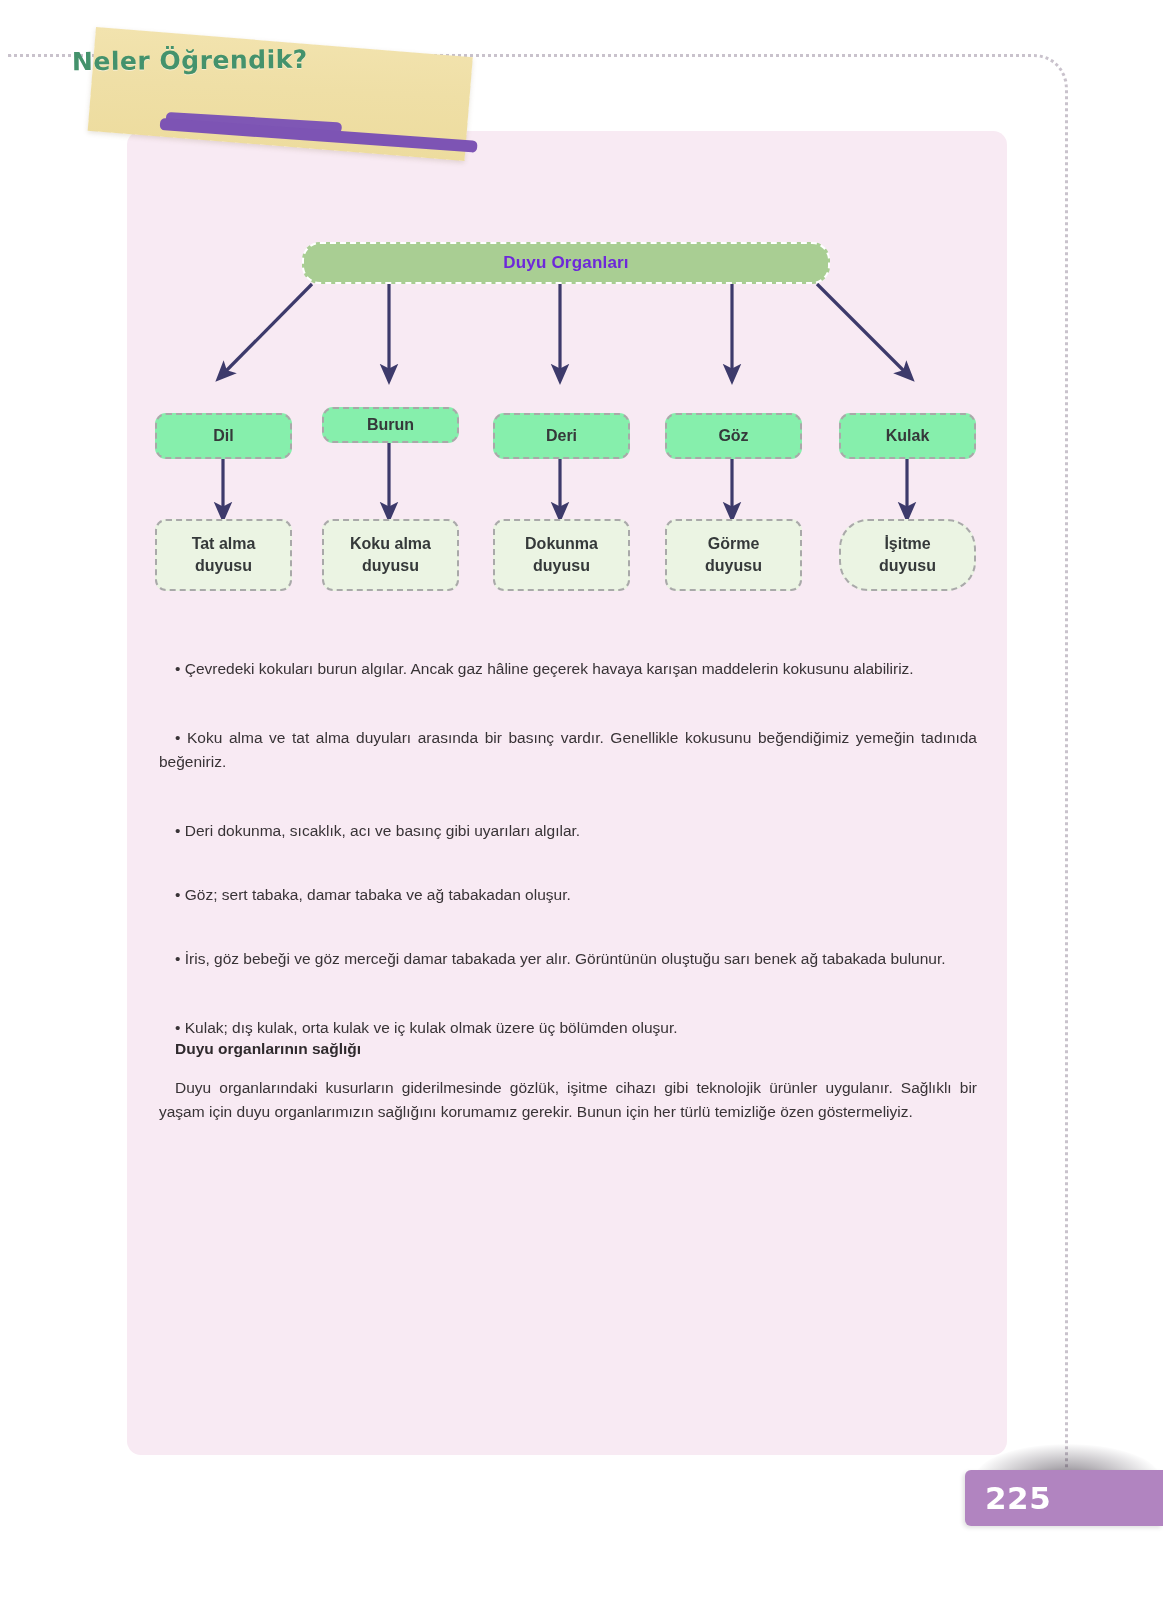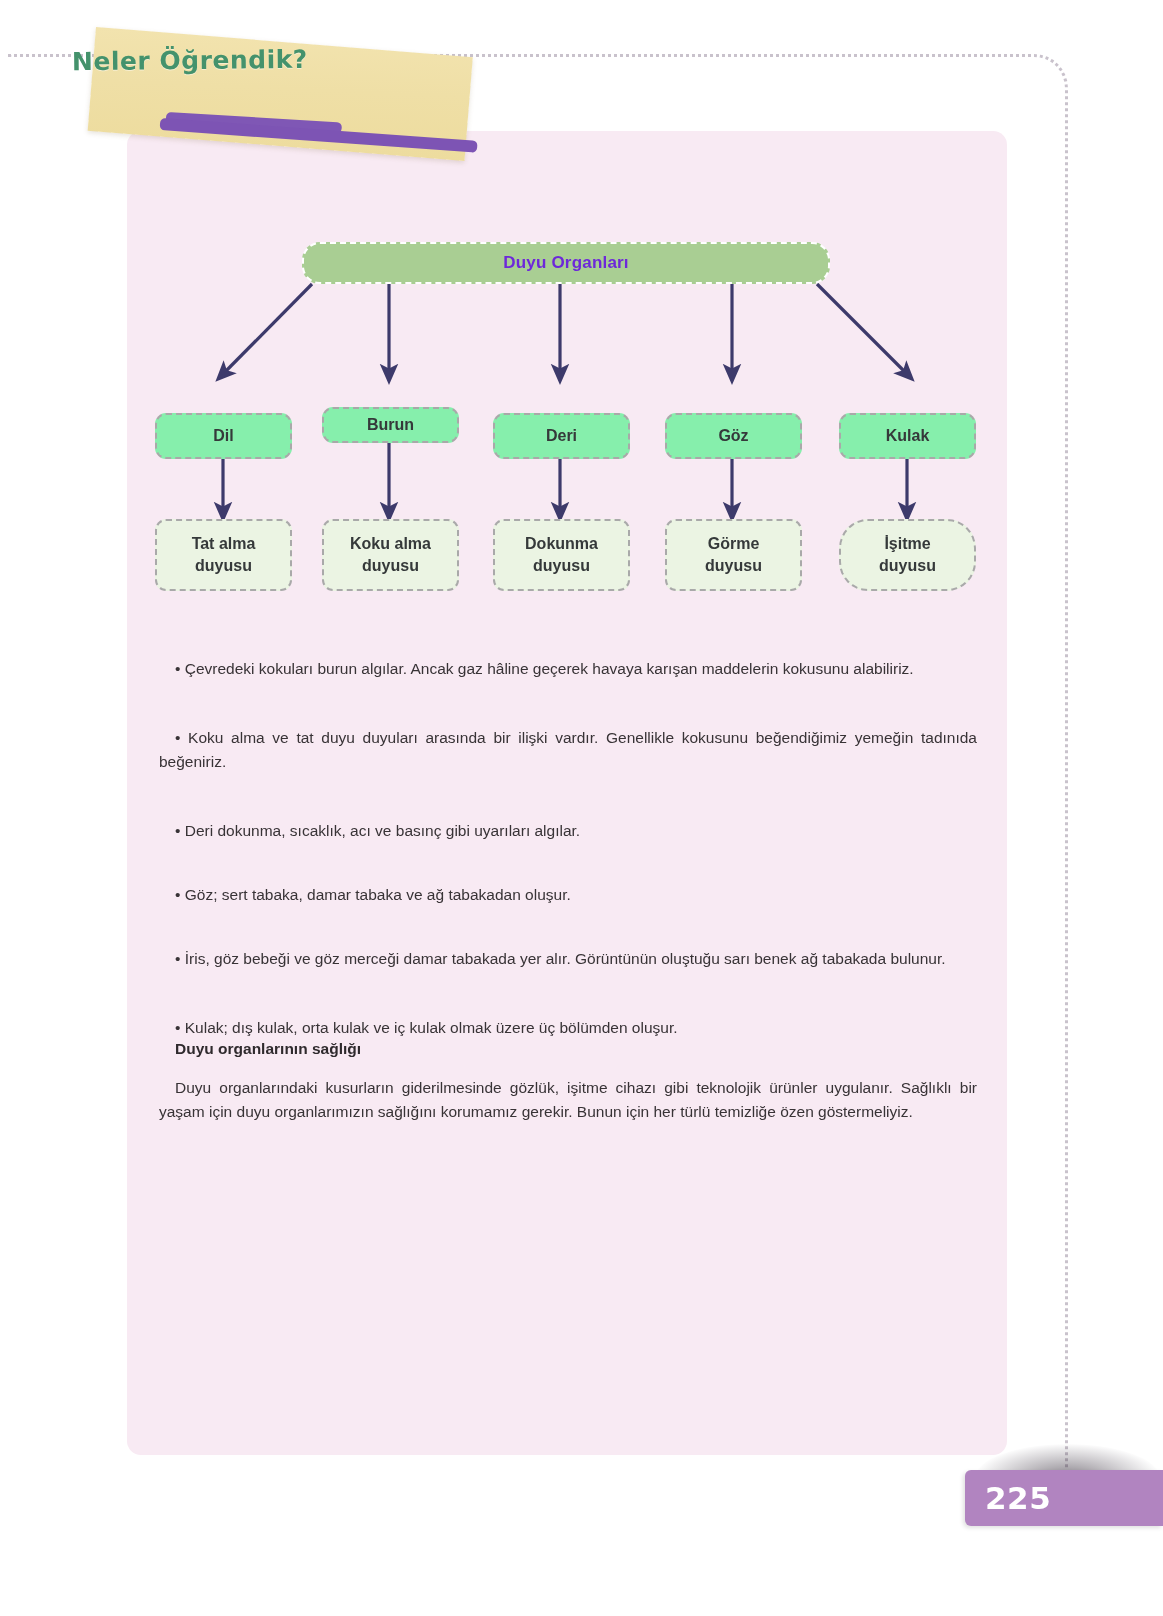--- a/index.html
+++ b/index.html
@@ -262,21 +262,21 @@
     <span>duyusu</span>
   </div>
   <div class="node-leaf" style="left:712px;top:388px;width:137px;height:72px;border-radius:29px;">
     <span>İşitme</span>
     <span>duyusu</span>
   </div>
 </div>
 
 <div id="body-text">
   <p class="para para-gap-lg">• Çevredeki kokuları burun algılar. Ancak gaz hâline geçerek havaya karışan maddelerin kokusunu alabiliriz.</p>
-  <p class="para para-gap-lg">• Koku alma ve tat duyu duyuları arasında bir ilişki vardır. Genellikle kokusunu beğendiğimiz yemeğin tadınıda beğeniriz.</p>
+  <p class="para para-gap-lg">• Koku alma ve tat alma duyuları arasında bir basınç vardır. Genellikle kokusunu beğendiğimiz yemeğin tadınıda beğeniriz.</p>
   <p class="para para-gap-lg">• Deri dokunma, sıcaklık, acı ve basınç gibi uyarıları algılar.</p>
   <p class="para para-gap-md">• Göz; sert tabaka, damar tabaka ve ağ tabakadan oluşur.</p>
   <p class="para para-gap-md">• İris, göz bebeği ve göz merceği damar tabakada yer alır. Görüntünün oluştuğu sarı benek ağ tabakada bulunur.</p>
   <p class="para para-gap-lg">• Kulak; dış kulak, orta kulak ve iç kulak olmak üzere üç bölümden oluşur.</p>
   <p class="para-heading para-gap-sm">Duyu organlarının sağlığı</p>
   <p class="para para-gap-sm">Duyu organlarındaki kusurların giderilmesinde gözlük, işitme cihazı gibi teknolojik ürünler uygulanır. Sağlıklı bir yaşam için duyu organlarımızın sağlığını korumamız gerekir. Bunun için her türlü temizliğe özen göstermeliyiz.</p>
 </div>
 
 <div id="page-number-shadow"></div>
 <div id="page-number-banner">

